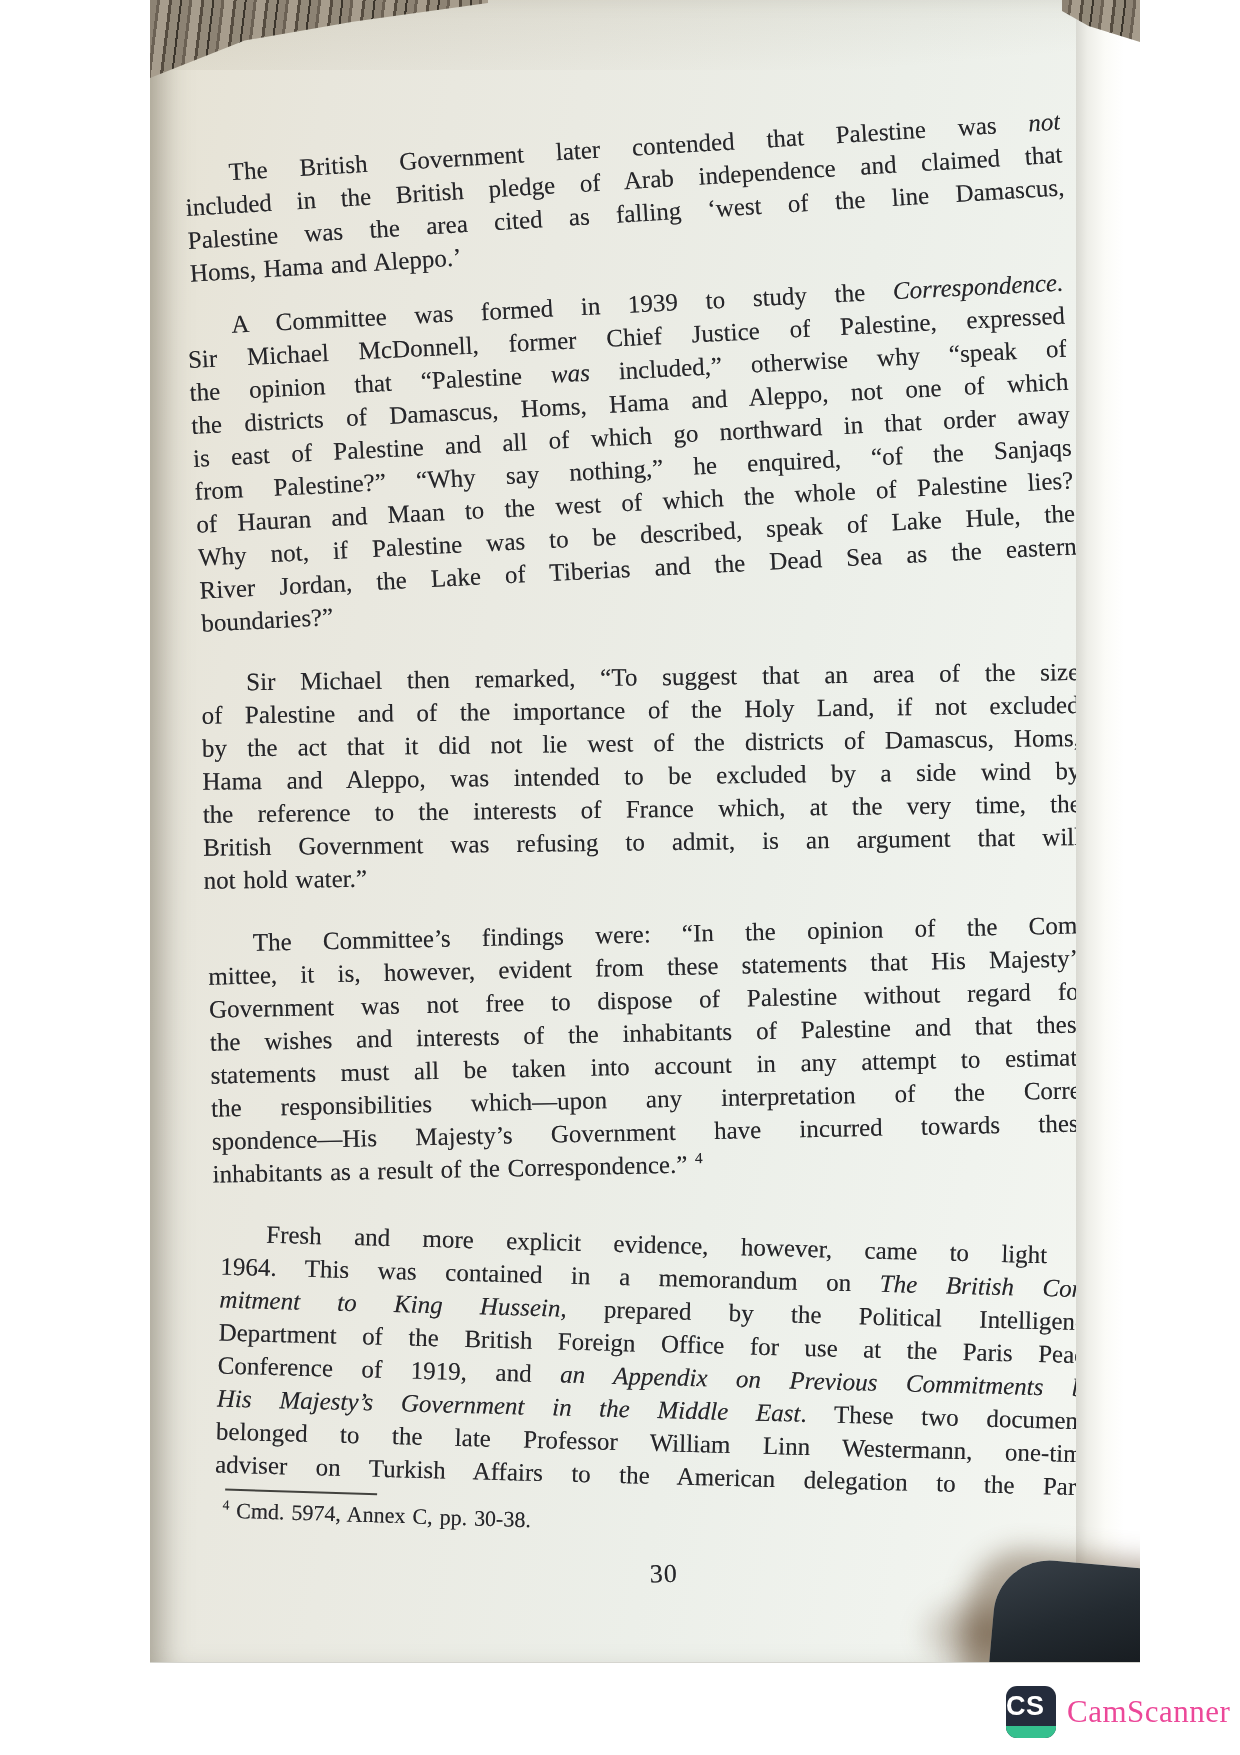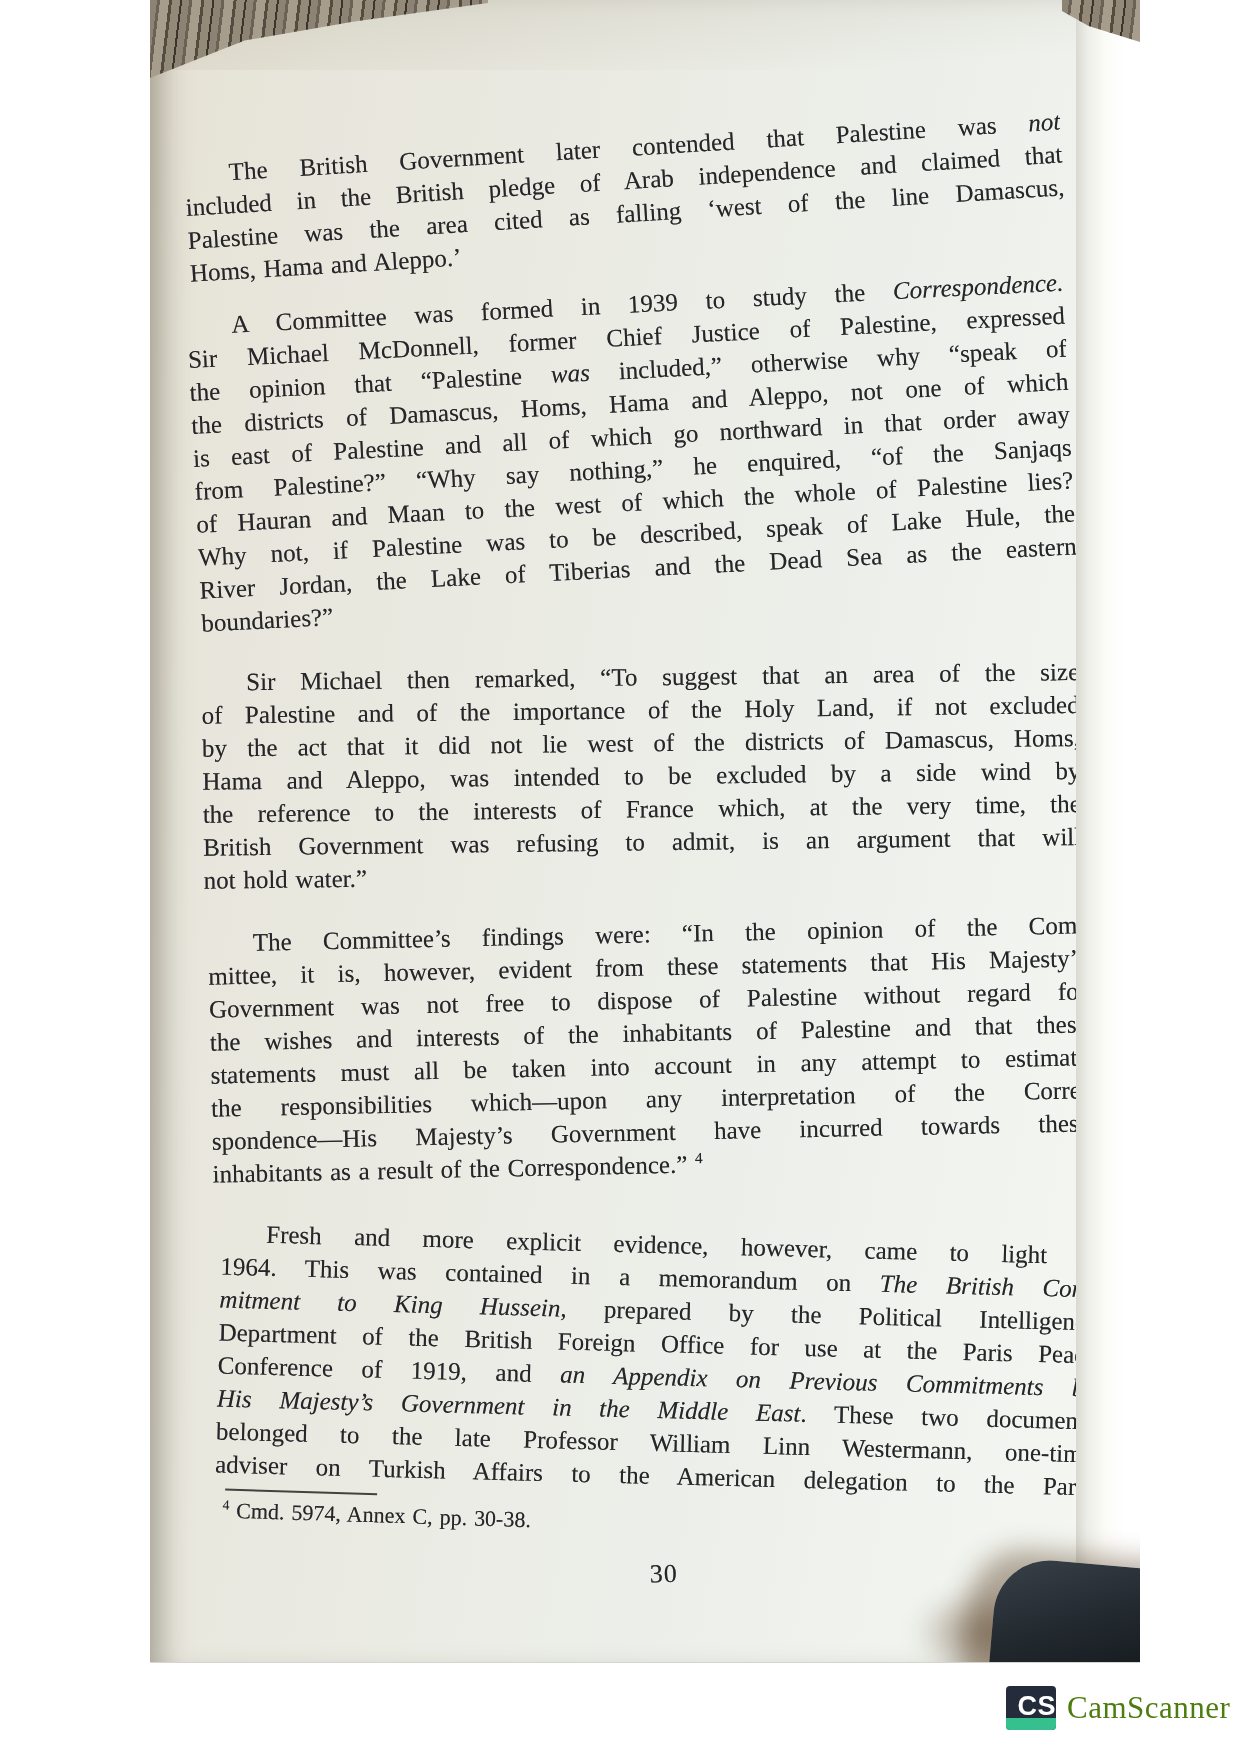--- a/index.html
+++ b/index.html
@@ -51,26 +51,26 @@
   .it{font-style:italic;}
   .sup{font-size:.62em;vertical-align:super;line-height:0;}
 
   .footnote{margin-top:8px;transform:rotate(3.4deg);transform-origin:0 50%;}
   .fn-rule{width:152px;border-top:2px solid #42423e;margin:0 0 7px 2px;}
   .fn-text{font-size:22px;line-height:26px;}
   .page-number{margin-top:46px;text-align:center;font-size:26px;letter-spacing:1px;}
 
   
   .watermark{position:absolute;left:1006px;top:1686px;display:flex;align-items:center;z-index:6;}
-  .cs-icon{position:relative;width:50px;height:44px;border-radius:4px;background:#242c3c;overflow:hidden;
-         display:flex;align-items:flex-start;justify-content:flex-end;}
+  .cs-icon{position:relative;width:50px;height:52px;border-radius:11px;background:#242c3c;overflow:hidden;
+         display:flex;align-items:flex-start;justify-content:flex-start;}
   .cs-icon .cs-text{font-family:"Liberation Sans", sans-serif;font-weight:bold;color:#ffffff;
          font-size:27px;line-height:40px;letter-spacing:0.5px;}
   .cs-icon .cs-green{position:absolute;left:0;right:0;bottom:0;height:12px;background:#35c08e;}
-  .cs-label{margin-left:11px;font-family:"Liberation Serif", serif;font-size:31px;color:#4d7c0f;letter-spacing:0.5px;}
+  .cs-label{margin-left:11px;font-family:"Liberation Serif", serif;font-size:31px;color:#ec4899;letter-spacing:0.5px;}
 </style>
 </head>
 <body>
 
 <div class="canvas">
 
   <div class="photo">
     <div class="edge-band"></div>
     <div class="wood wood-tl"></div>
     <div class="wood wood-tr"></div>

